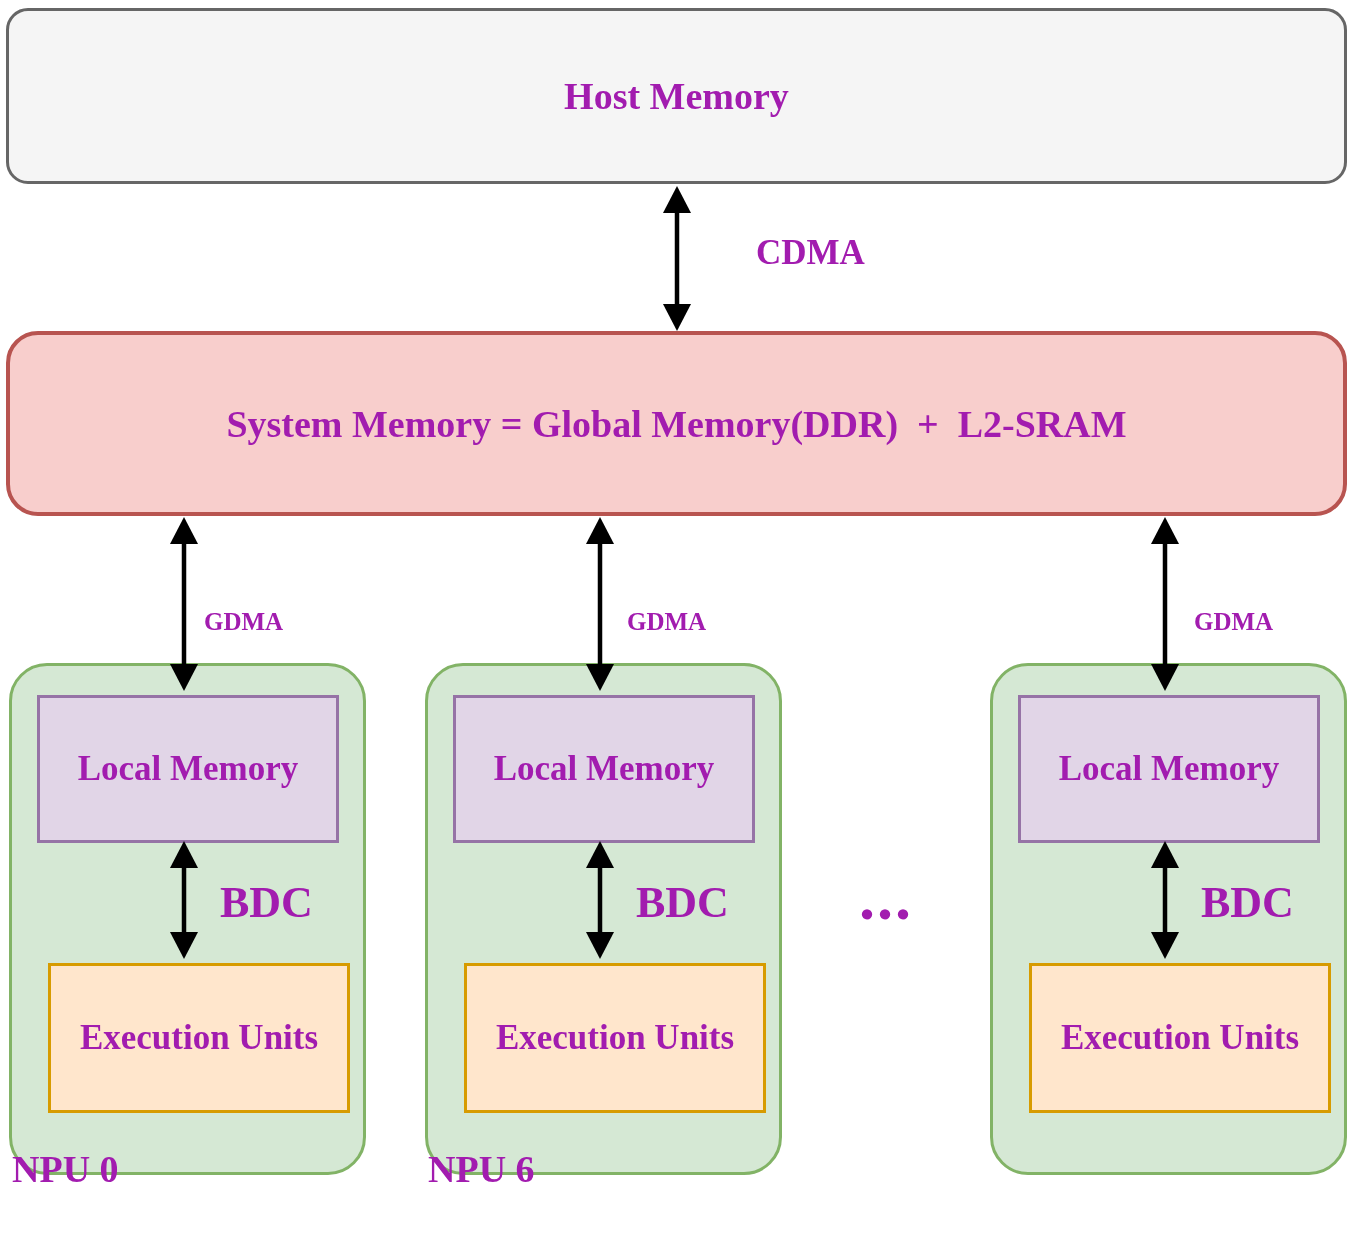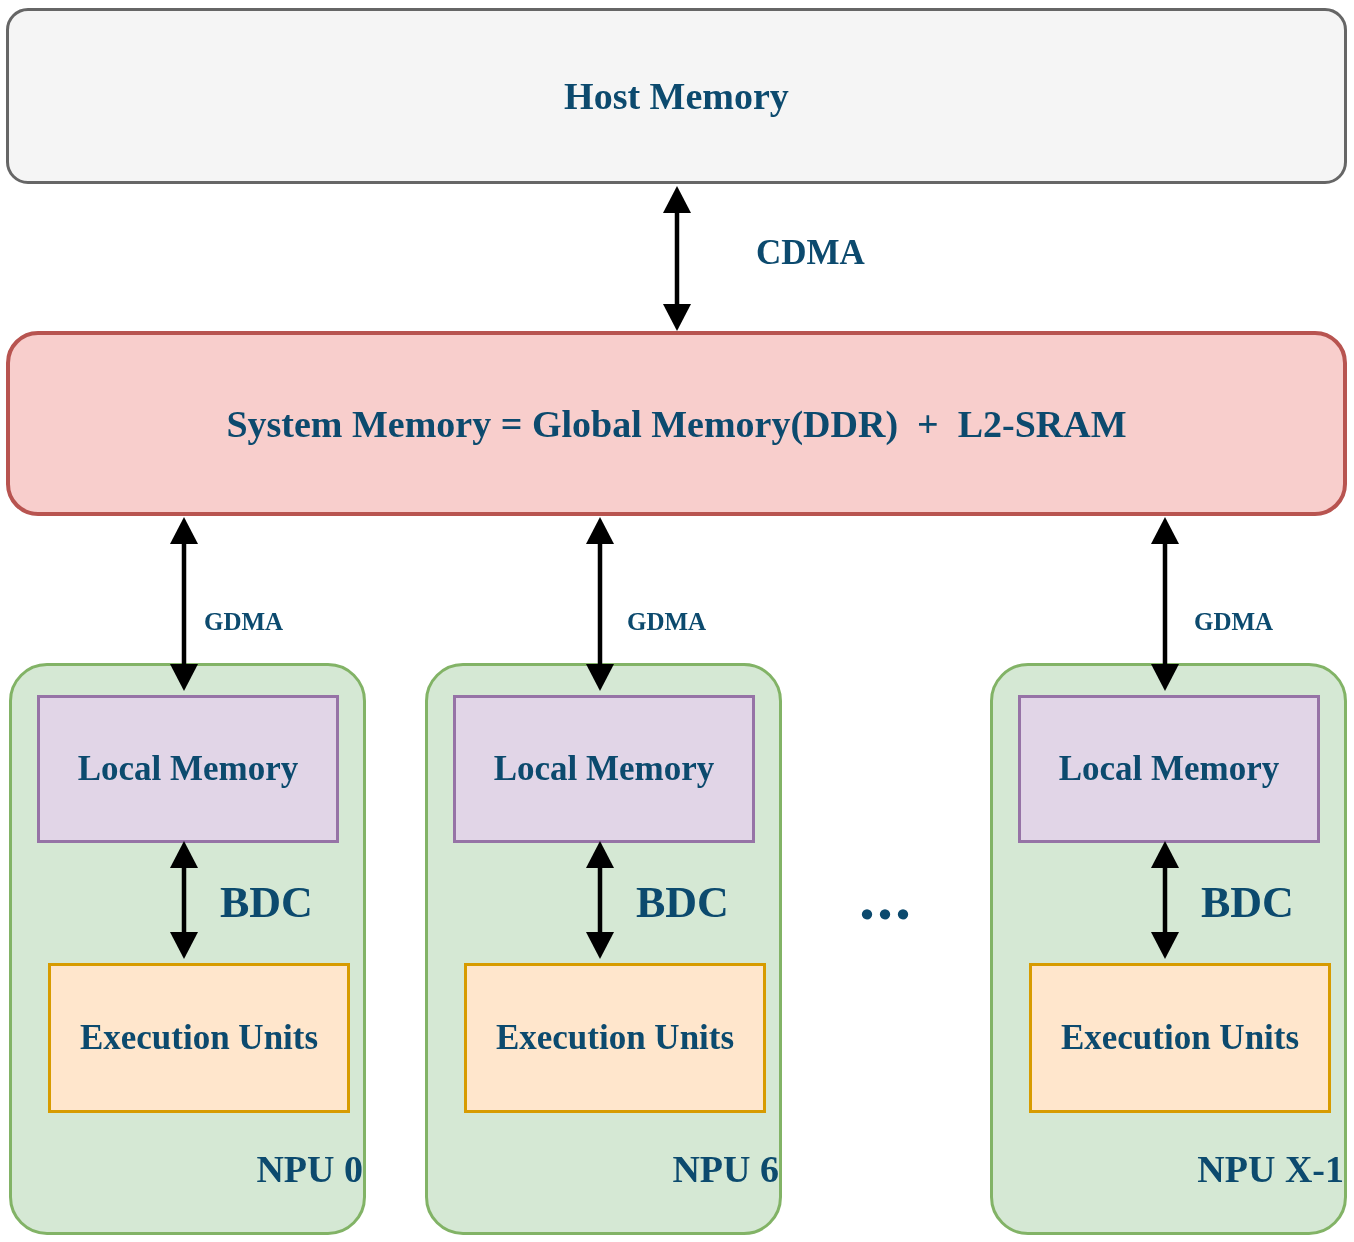--- a/index.html
+++ b/index.html
@@ -2,60 +2,60 @@
 <html><head>
 <meta charset="utf-8">
 <style>
   html,body{margin:0;padding:0;background:#ffffff;}
   .canvas{
     position:relative;
     width:1354px;height:1242px;
     background:#ffffff;
     font-family:"Liberation Serif","DejaVu Serif",serif;
     font-weight:bold;
-    color:#0c4a6e;
+    color:#a21caf;
     overflow:hidden;
   }
   .abs{position:absolute;box-sizing:border-box;}
   .flexc{display:flex;align-items:center;justify-content:center;text-align:center;}
 
   
   .box-host{
     left:6px;top:8px;width:1341px;height:176px;
     background:#F5F5F5;border:3px solid #666666;border-radius:22px;
     font-size:38px;
   }
   .box-system{
     left:6px;top:331px;width:1341px;height:185px;
     background:#F8CECC;border:4px solid #B85450;border-radius:32px;
     font-size:38px;white-space:pre;
   }
 
   
   .npu{
-    top:663px;width:357px;height:572px;
+    top:663px;width:357px;height:512px;
     background:#D5E8D4;border:3px solid #82B366;border-radius:38px;
   }
   .npu-0{left:9px;}
   .npu-1{left:425px;}
   .npu-2{left:990px;}
 
   .local{
     left:25px;top:29px;width:302px;height:148px;
     background:#E1D5E7;border:3px solid #9673A6;
     font-size:35px;
   }
   .exec{
     left:36px;top:297px;width:302px;height:150px;
     background:#FFE6CC;border:3px solid #D79B00;
     font-size:35px;
   }
   .npu-name{
     left:0;right:0;top:480px;height:46px;line-height:46px;
-    text-align:right;font-size:38px;
+    text-align:left;font-size:38px;
   }
   .bdc-label{
     left:208px;top:216px;height:42px;line-height:42px;
     font-size:44px;
   }
 
   
   .cdma-label{left:756px;top:232px;height:42px;line-height:42px;font-size:35px;}
   .gdma-label{top:601px;height:42px;line-height:42px;font-size:25px;}
   .gdma-0{left:204px;}
@@ -107,21 +107,20 @@
   </div>
 
   <div class="abs npu npu-2">
     <div class="abs flexc local">
       <span>Local Memory</span>
     </div>
     <div class="abs bdc-label">BDC</div>
     <div class="abs flexc exec">
       <span>Execution Units</span>
     </div>
-    <div class="abs npu-name">NPU X-1</div>
   </div>
 
   <div class="abs ellipsis">...</div>
 
   <div class="abs cdma-label">CDMA</div>
   <div class="abs gdma-label gdma-0">GDMA</div>
   <div class="abs gdma-label gdma-1">GDMA</div>
   <div class="abs gdma-label gdma-2">GDMA</div>
 
   <svg class="abs arrows" width="1354" height="1242" viewBox="0 0 1354 1242" xmlns="http://www.w3.org/2000/svg">

